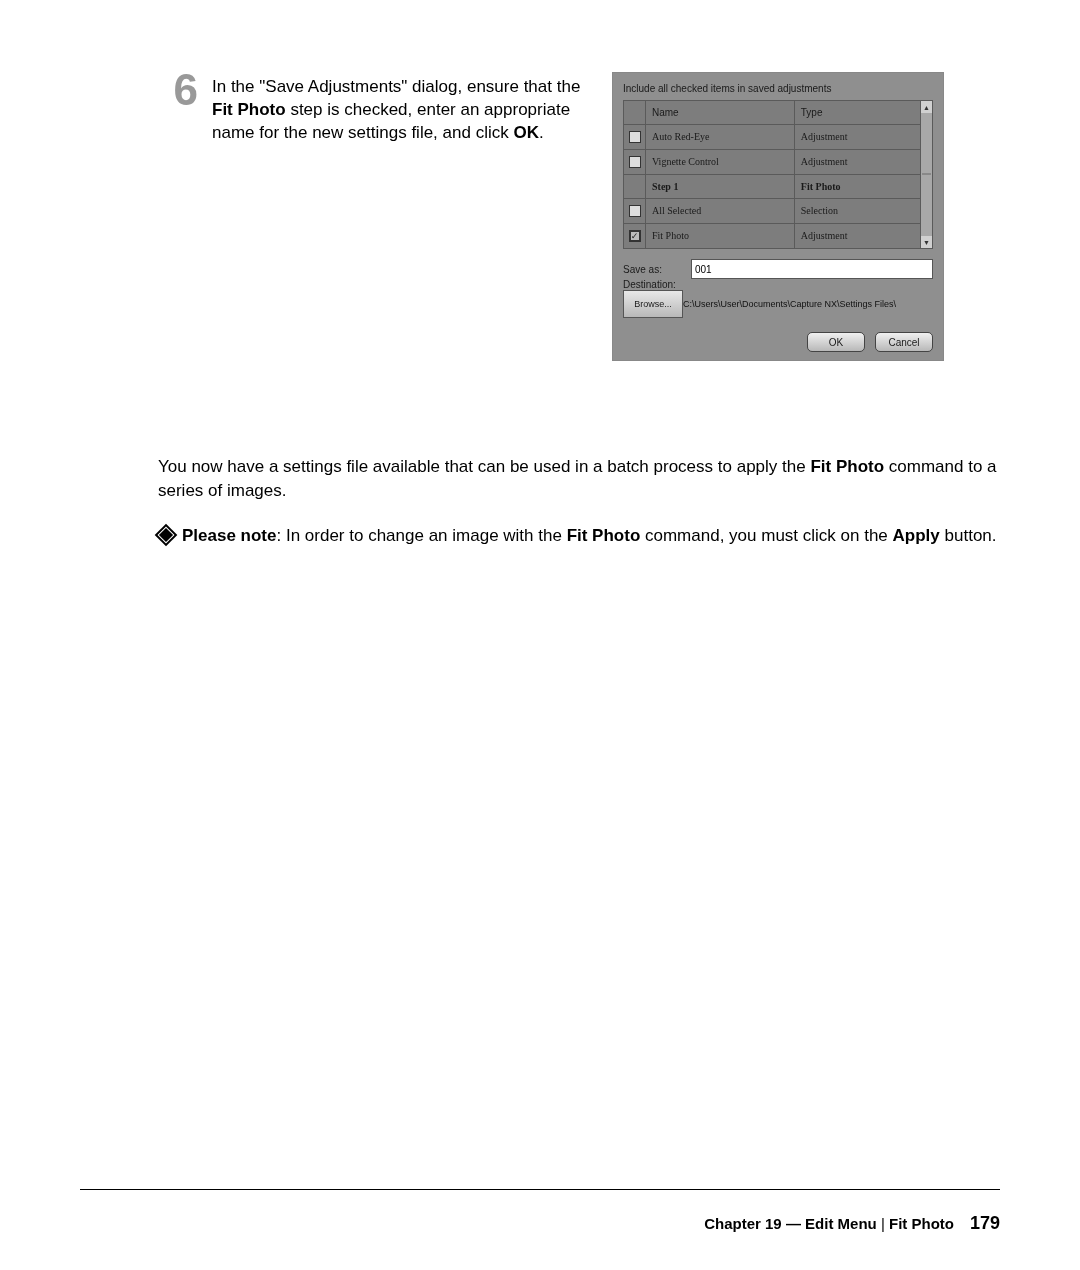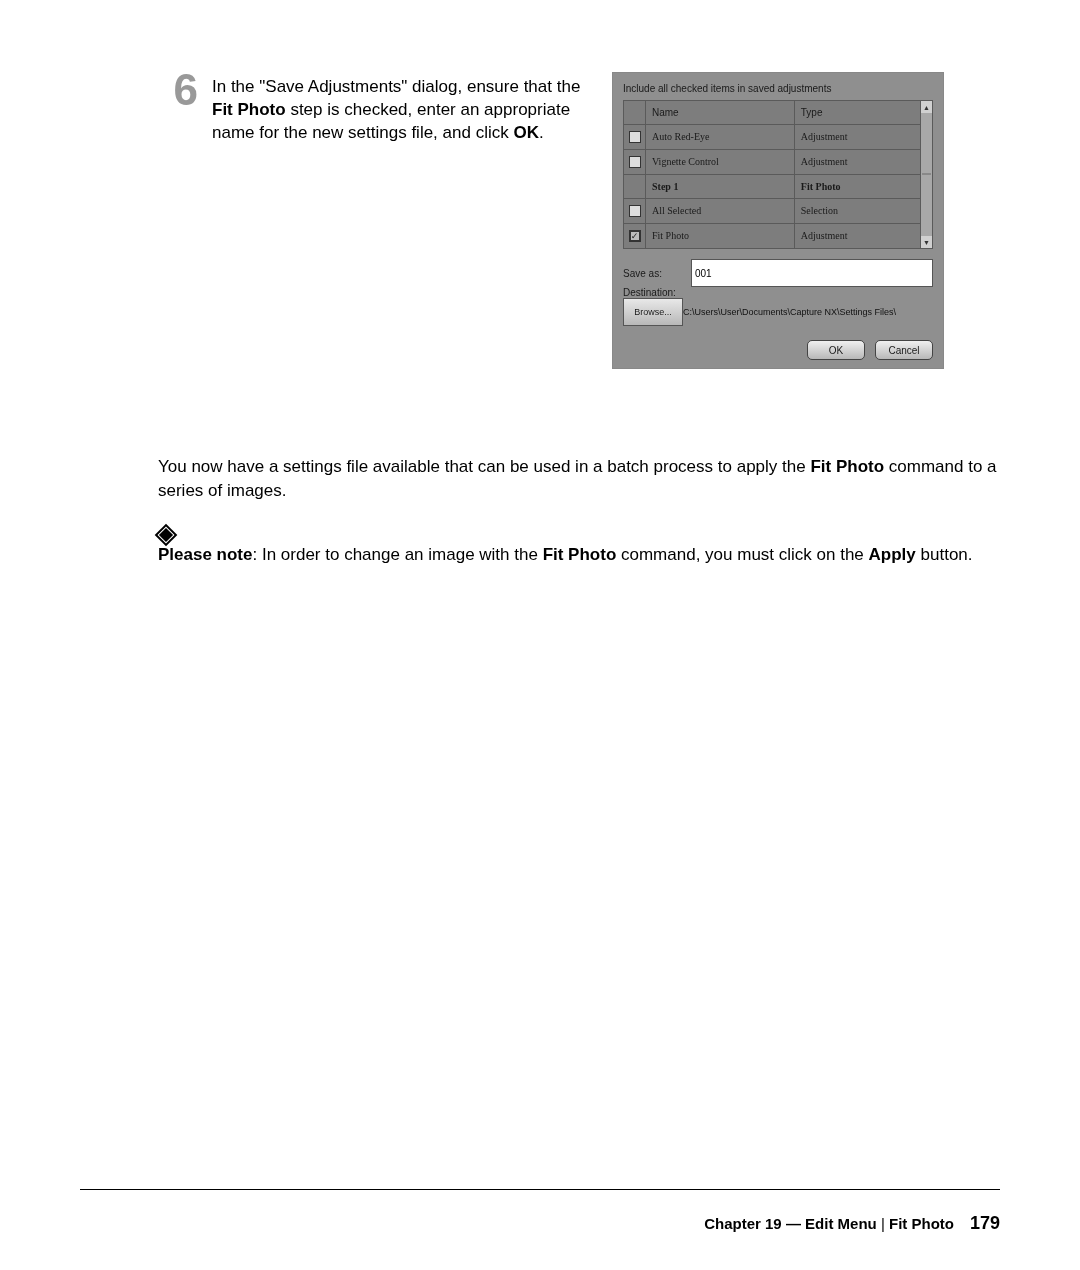--- a/index.html
+++ b/index.html
@@ -130,21 +130,21 @@
   .dlg-rows-wrap { position: relative; padding-right: 12px; }
   .dlg-form-row {
     display: flex;
     align-items: center;
     gap: 0;
     font-size: 10px;
   }
   .dlg-label { width: 68px; }
   .dlg-input {
     flex: 1;
-    height: 28px;
+    height: 20px;
     background: #fff;
     border: 1px solid #555;
     font-size: 10px;
     padding: 0 3px;
   }
   .dlg-browse {
     width: 60px; height: 28px;
     background: linear-gradient(#e8e8e8,#b8b8b8);
     border: 1px solid #555;
     font-size: 9px;
@@ -165,26 +165,25 @@
   }
   .body-para {
     margin: 42px 0 0 78px;
     font-size: 17px;
     line-height: 1.4;
     max-width: 870px;
   }
   .note-row {
     display: flex;
     align-items: flex-start;
-    gap: 0;
+    gap: 8px;
     margin: 22px 0 0 78px;
     font-size: 17px;
     line-height: 1.4;
     max-width: 870px;
-    flex-direction: column;
   }
   .note-icon {
     width: 16px; height: 16px;
     background: #000;
     transform: rotate(45deg);
     flex-shrink: 0;
     margin-top: 3px;
     position: relative;
   }
   .note-icon::after {

